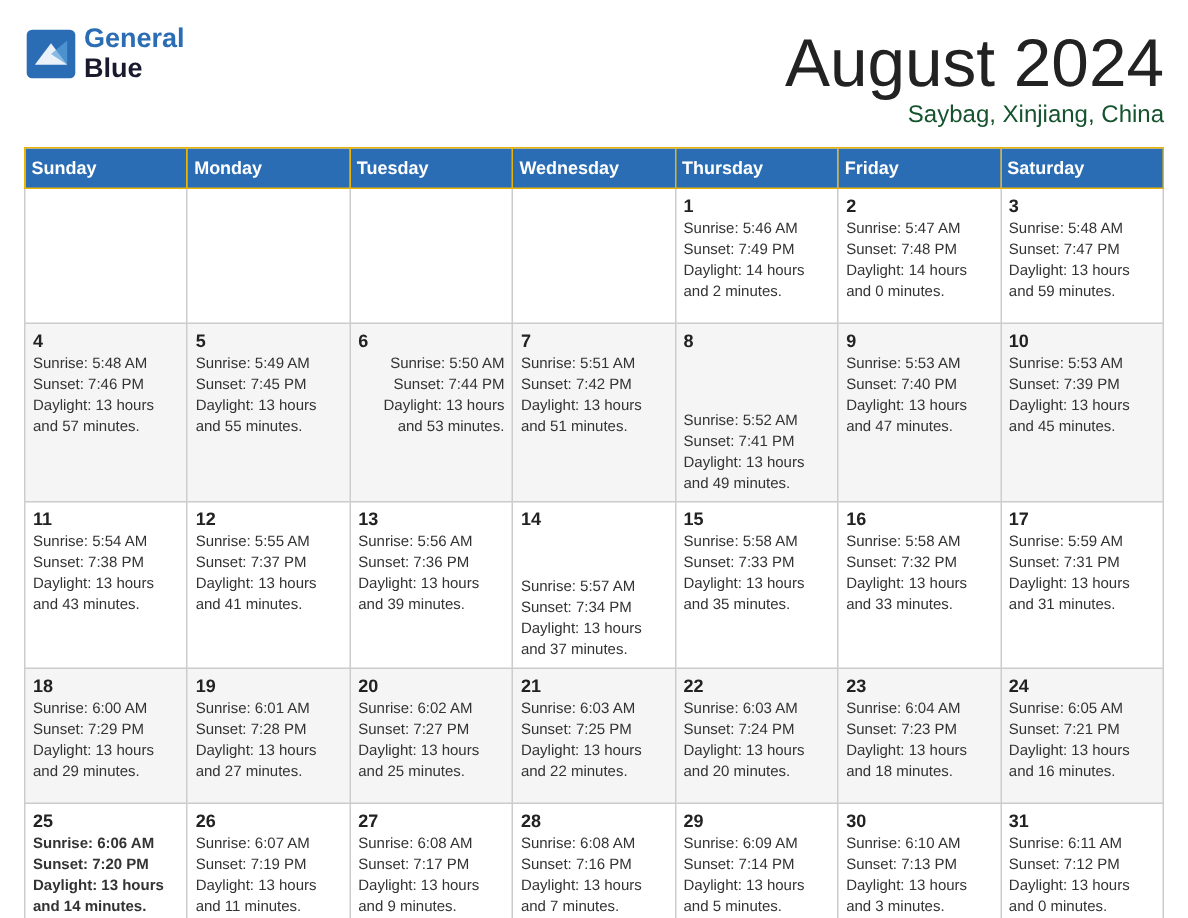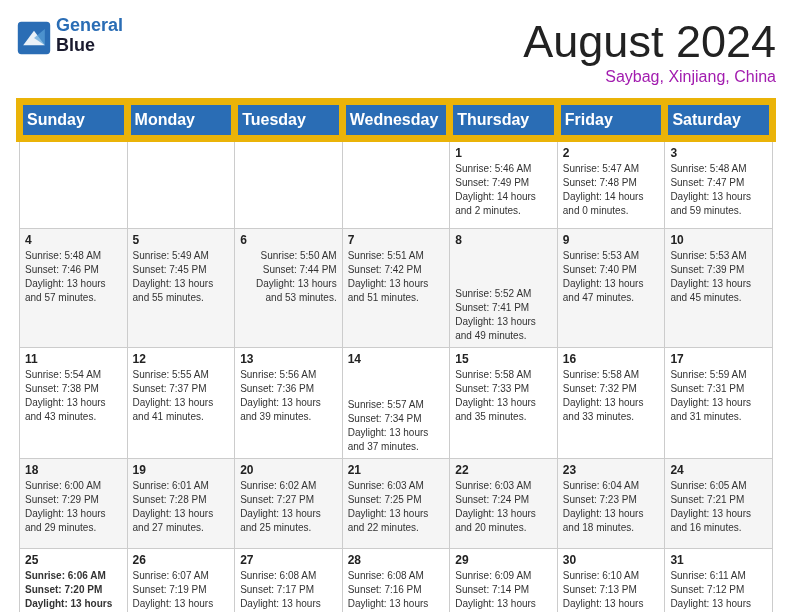--- a/index.html
+++ b/index.html
@@ -11,21 +11,21 @@
       padding: 16px;
     }
     .header {
       display: flex;
       justify-content: space-between;
       align-items: flex-start;
       margin-bottom: 12px;
     }
     .logo {
       display: flex;
-      align-items: flex-end;
+      align-items: center;
       gap: 4px;
     }
     .logo-text {
       font-size: 18px;
       font-weight: bold;
       color: #1a1a2e;
       line-height: 1.1;
     }
     .logo-text span {
       color: #2a6db5;
@@ -37,35 +37,35 @@
     .title-block {
       text-align: right;
     }
     .month-title {
       font-size: 45px;
       font-weight: 300;
       color: #222;
     }
     .subtitle {
       font-size: 16px;
-      color: #a21caf;
+      color: #14532d;
     }
     table {
       width: 100%;
       border-collapse: collapse;
       table-layout: fixed;
     }
     thead tr th {
       background: #2a6db5;
       color: #fff;
-      font-size: 16px;
+      font-size: 12px;
       font-weight: bold;
       padding: 6px 4px;
       text-align: left;
-      border: 7px solid #eab308;
+      border: 1px solid #eab308;
     }
     tbody tr td {
       border: 1px solid #ccc;
       vertical-align: top;
       padding: 4px 5px;
       font-size: 10.5px;
       color: #222;
       height: 90px;
       background: #fff;
     }

